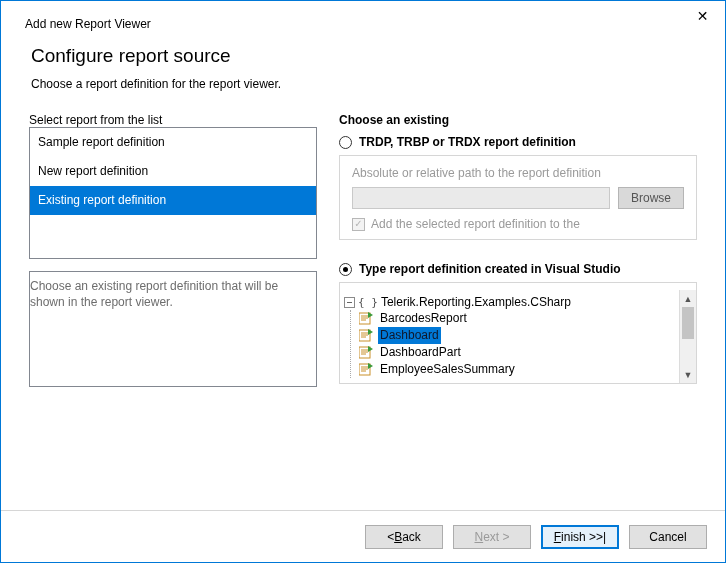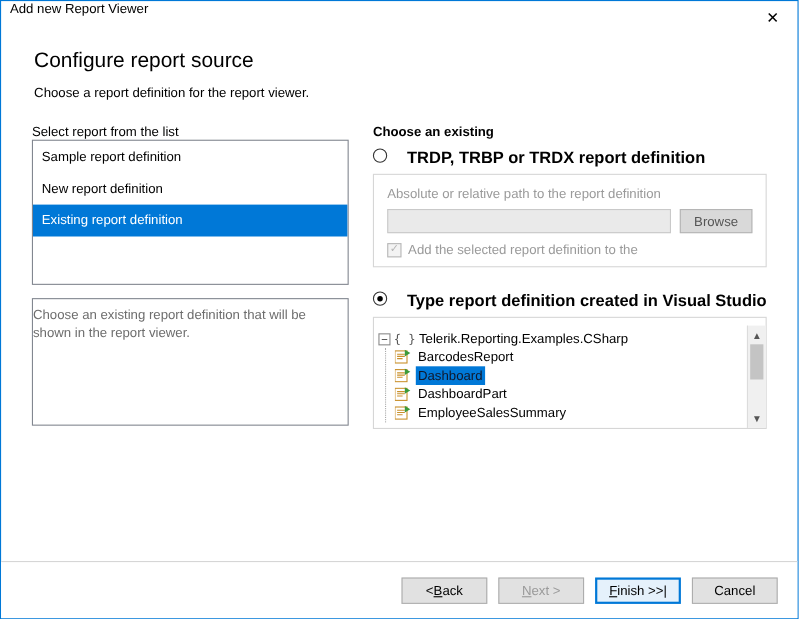--- a/index.html
+++ b/index.html
@@ -9,23 +9,23 @@
     font-size: 12px;
     color: #000;
     background: #fff;
     width: 726px;
     height: 563px;
     position: relative;
     border: 1px solid #0078d7;
   }
   .titlebar {
     display: flex;
-    align-items: flex-start;
+    align-items: flex-end;
     height: 30px;
-    padding-left: 8px;
+    padding-left: 24px;
   }
   .titlebar .title { flex: 1; font-size: 12px; }
   .close-btn {
     width: 45px; height: 30px;
     display: flex; align-items: center; justify-content: center;
     font-family: Arial, sans-serif;
     font-size: 14px;
     cursor: default;
   }
   .page-heading {
@@ -65,24 +65,24 @@
     height: 116px;
     margin-top: 12px;
     padding: 6px 0;
     color: #6d6d6d;
     font-size: 12px;
     line-height: 1.35;
   }
   .group-label { font-size: 12px; font-weight: bold; margin-bottom: 8px; }
   .radio-row {
     display: flex;
-    align-items: flex-start;
-    gap: 18px;
+    align-items: flex-end;
+    gap: 7px;
     margin-bottom: 6px;
-    font-size: 15px;
+    font-size: 12px;
   }
   .radio-outer {
     width: 13px; height: 13px;
     border-radius: 50%;
     border: 1px solid #333;
     display: inline-flex; align-items: center; justify-content: center;
     background: #fff;
   }
   .radio-inner {
     width: 5px; height: 5px; border-radius: 50%; background: #000;

